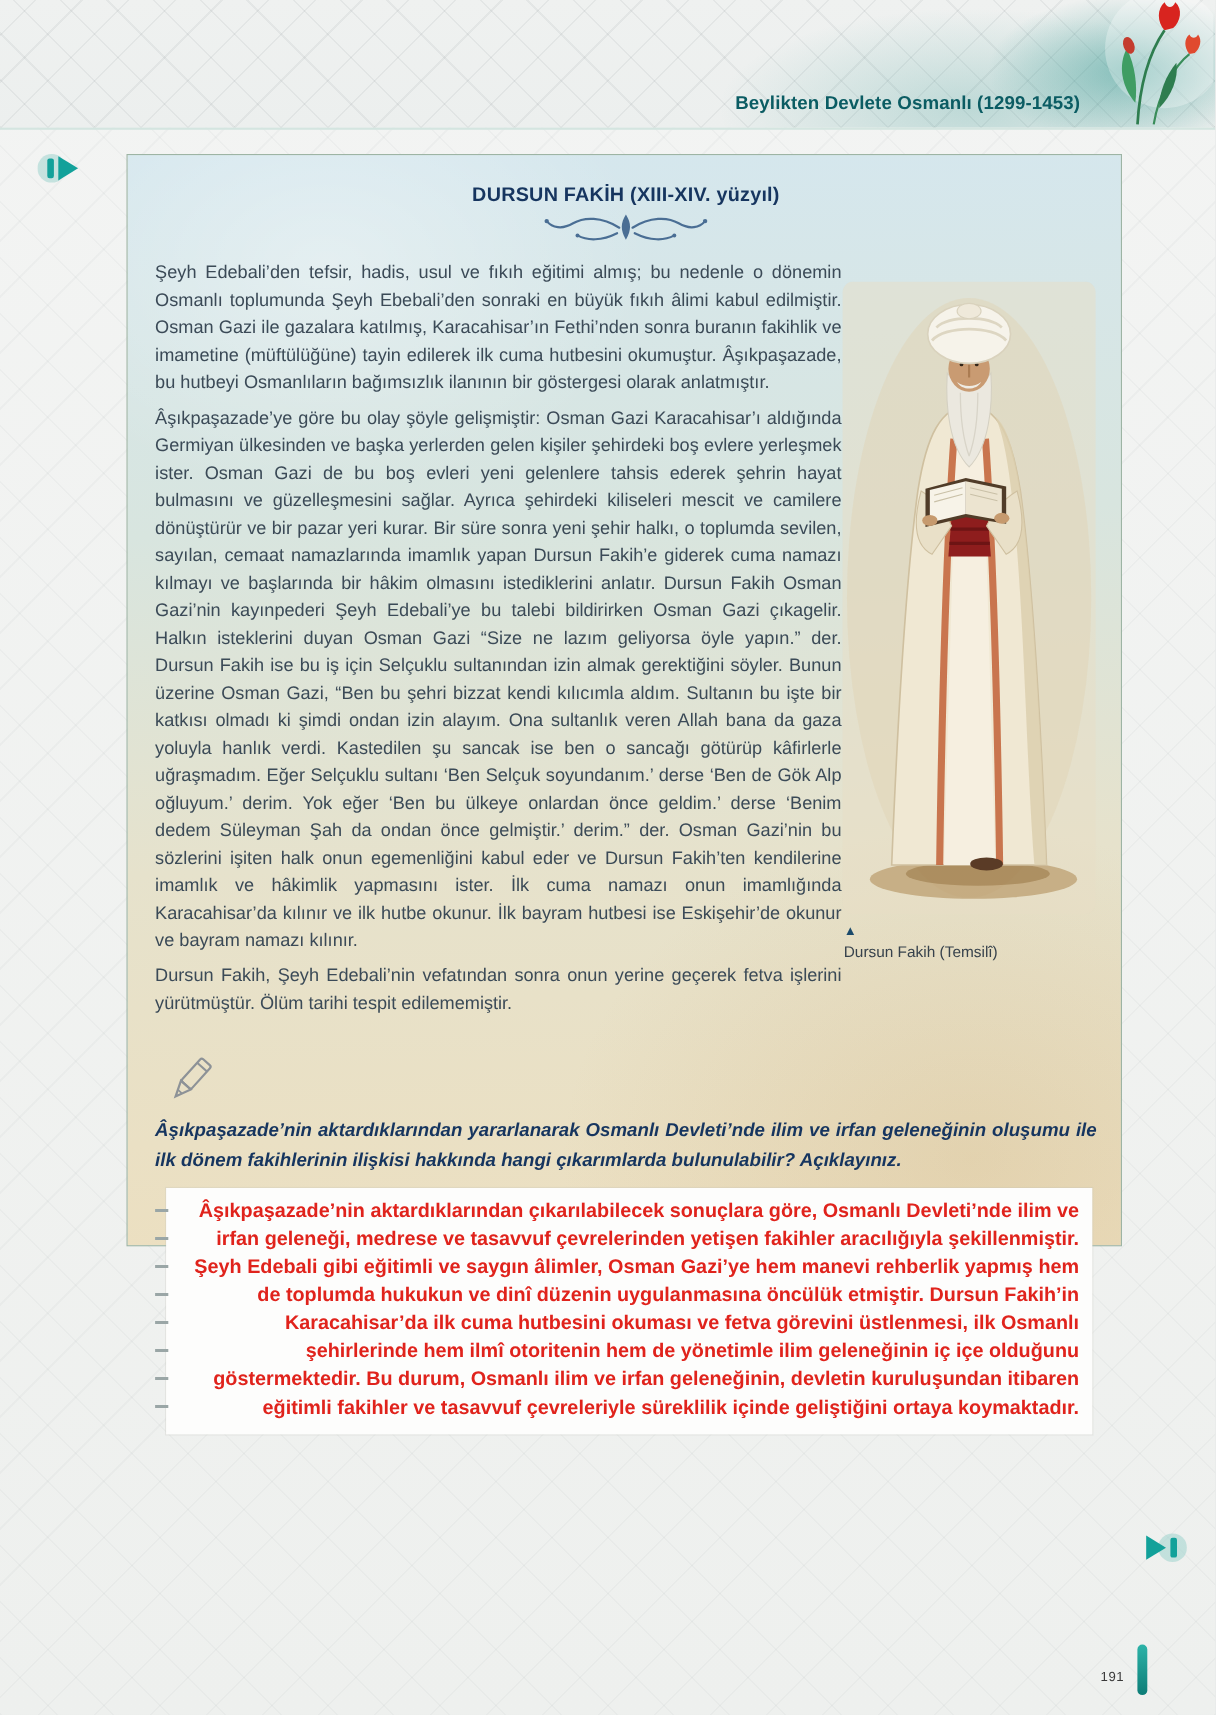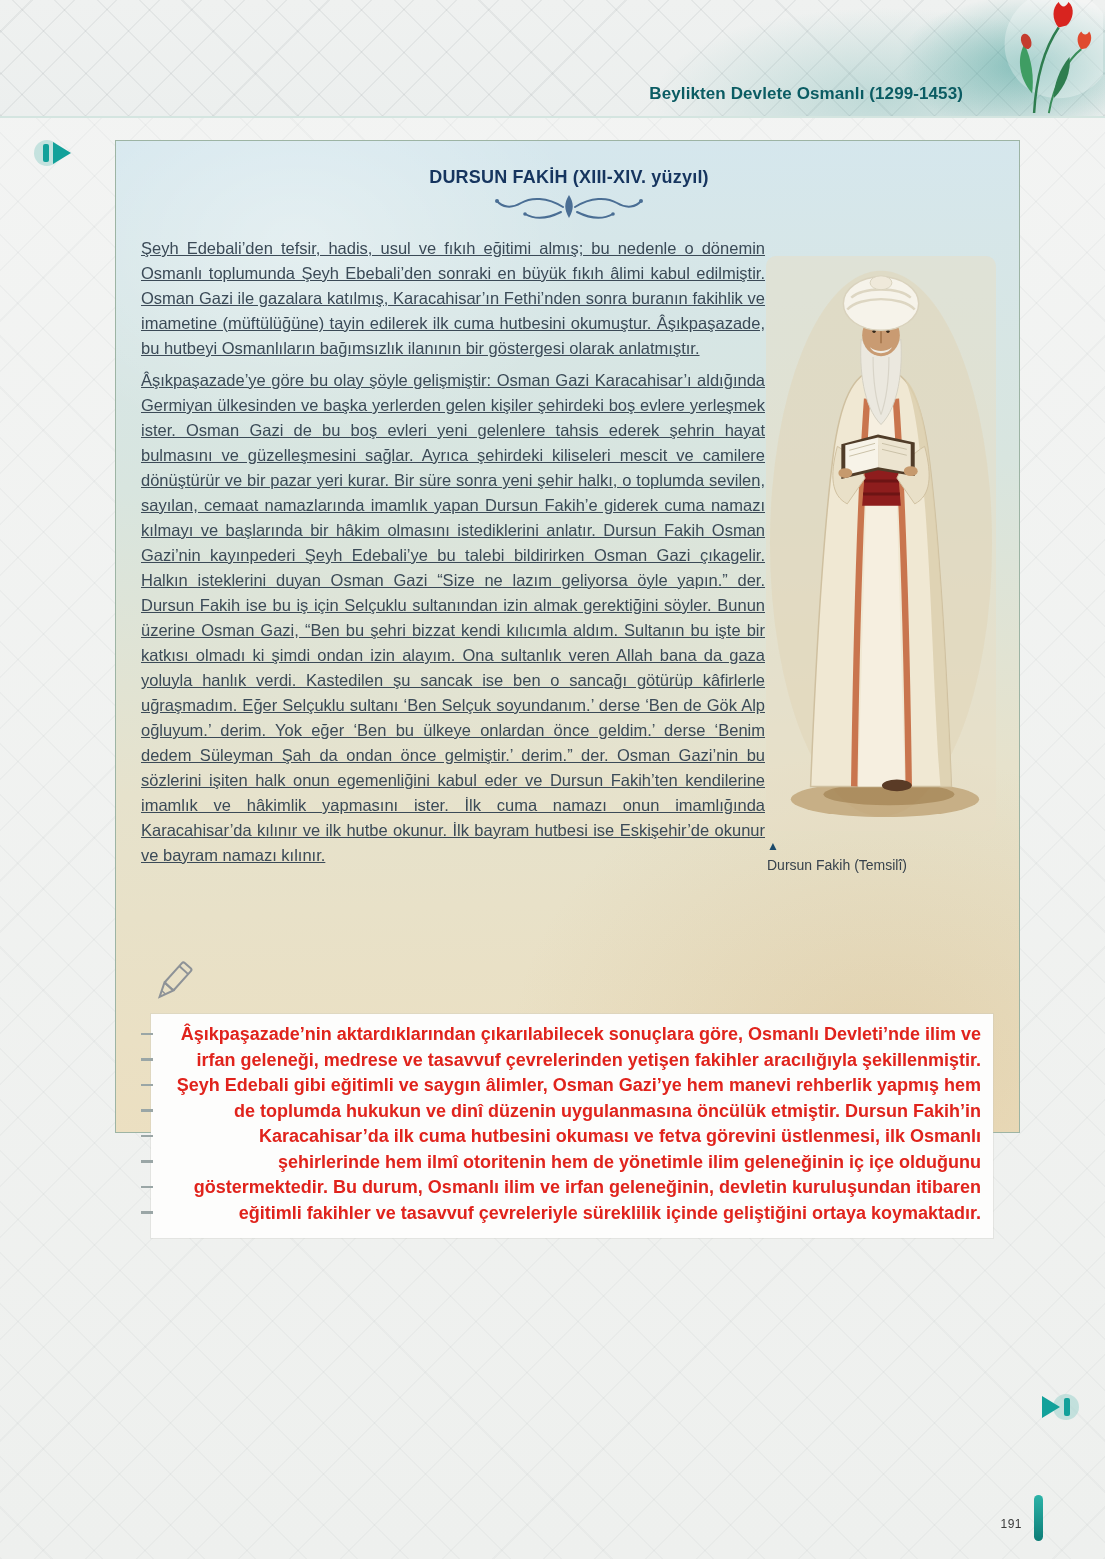--- a/index.html
+++ b/index.html
@@ -18,21 +18,21 @@
     position:absolute; top:0; left:0; width:1105px; height:118px;
     background:
       radial-gradient(180px 95px at 93% 55%, rgba(22,138,130,0.45), rgba(22,138,130,0) 72%),
       radial-gradient(330px 130px at 80% 85%, rgba(22,138,130,0.22), transparent 70%),
       repeating-linear-gradient(45deg, rgba(110,120,125,0.09) 0 1.5px, transparent 1.5px 30px),
       repeating-linear-gradient(-45deg, rgba(110,120,125,0.09) 0 1.5px, transparent 1.5px 30px),
       linear-gradient(#eff1f0,#ecefee);
     border-bottom:2px solid #d4e5e0;
   }
   .header-title {
-    position:absolute; right:142px; top:84px;
+    position:absolute; right:123px; top:84px;
     font-size:17px; font-weight:bold; color:#0b5c63; letter-spacing:0.1px;text-align:right;
   }
   .flower { position:absolute; right:2px; top:0; width:128px; height:116px; }
 
   
   .nav-arrow { position:absolute; width:44px; height:30px; cursor:pointer; }
   .nav-left  { left:34px; top:138px; }
   .nav-right { right:26px; top:1392px; }
 
   
@@ -47,21 +47,21 @@
   }
   .card h1 {
     text-align:center; font-size:18px; font-weight:bold; color:#16355f;
     letter-spacing:0.2px; margin:4px 0 2px;
   }
   .ornament { display:block; margin:2px auto 10px; }
 
   .article-body {
     font-size:16.5px; line-height:25px; color:#3b4a57; text-align:justify;
   }
-  .article-body p { margin-bottom:7px;text-decoration:underline; }
+  .article-body p { margin-bottom:7px; }
 
   figure.portrait { float:right; width:232px; margin:20px 0 10px 0; min-height:690px; }
   figure.portrait svg { display:block; width:232px; height:575px; }
   figcaption { margin-top:8px; padding-left:2px; }
   .caption-tri { display:block; color:#1b4a6b; font-size:12px; line-height:14px; margin-bottom:3px; }
   .caption-text { display:block; font-size:14px; line-height:18px; color:#37424c; }
 
   .pencil-row { clear:both; padding-left:8px; margin:16px 0 6px; height:52px; }
 
   .question {
@@ -182,33 +182,35 @@
           <ellipse cx="132" cy="534" rx="15" ry="6" fill="#5a3b26"></ellipse>
         </svg>
         <figcaption>
           <span class="caption-tri">▲</span>
           <span class="caption-text">Dursun Fakih (Temsilî)</span>
         </figcaption>
       </figure>
 
       <p>Şeyh Edebali’den tefsir, hadis, usul ve fıkıh eğitimi almış; bu nedenle o dönemin Osmanlı toplumunda Şeyh Ebebali’den sonraki en büyük fıkıh âlimi kabul edilmiştir.  Osman Gazi ile gazalara katılmış, Karacahisar’ın Fethi’nden sonra buranın fakihlik ve imametine (müftülüğüne) tayin edilerek ilk cuma hutbesini okumuştur. Âşıkpaşazade, bu hutbeyi Osmanlıların bağımsızlık ilanının bir göstergesi olarak anlatmıştır.</p>
       <p>Âşıkpaşazade’ye göre bu olay şöyle gelişmiştir: Osman Gazi Karacahisar’ı aldığında Germiyan ülkesinden ve başka yerlerden gelen kişiler şehirdeki boş evlere yerleşmek ister. Osman Gazi de bu boş evleri yeni gelenlere tahsis ederek şehrin hayat bulmasını ve güzelleşmesini sağlar. Ayrıca şehirdeki kiliseleri mescit ve camilere dönüştürür ve bir pazar yeri kurar. Bir süre sonra yeni şehir halkı, o toplumda sevilen, sayılan, cemaat namazlarında imamlık yapan Dursun Fakih’e giderek cuma namazı kılmayı ve başlarında bir hâkim olmasını istediklerini anlatır. Dursun Fakih Osman Gazi’nin kayınpederi Şeyh Edebali’ye bu talebi bildirirken Osman Gazi çıkagelir. Halkın isteklerini duyan Osman Gazi “Size ne lazım geliyorsa öyle yapın.” der. Dursun Fakih ise bu iş için Selçuklu sultanından izin almak gerektiğini söyler. Bunun üzerine Osman Gazi, “Ben bu şehri bizzat kendi kılıcımla aldım. Sultanın bu işte bir katkısı olmadı ki şimdi ondan izin alayım. Ona sultanlık veren Allah bana da gaza yoluyla hanlık verdi. Kastedilen şu sancak ise ben o sancağı götürüp kâfirlerle uğraşmadım. Eğer Selçuklu sultanı ‘Ben Selçuk soyundanım.’ derse ‘Ben de Gök Alp oğluyum.’ derim. Yok eğer ‘Ben bu ülkeye onlardan önce geldim.’ derse ‘Benim dedem Süleyman Şah da ondan önce gelmiştir.’ derim.” der. Osman Gazi’nin bu sözlerini işiten halk onun egemenliğini kabul eder ve Dursun Fakih’ten kendilerine imamlık ve hâkimlik yapmasını ister. İlk cuma namazı onun imamlığında Karacahisar’da kılınır ve ilk hutbe okunur. İlk bayram hutbesi ise Eskişehir’de okunur ve bayram namazı kılınır.</p>
+      <p>Dursun Fakih, Şeyh Edebali’nin vefatından sonra onun yerine geçerek fetva işlerini yürütmüştür. Ölüm tarihi tespit edilememiştir.</p>
     </div>
 
     <div class="pencil-row">
       <svg viewBox="0 0 48 52" width="48" height="52">
         <g transform="rotate(42 24 26)" fill="none" stroke="#8d9297" stroke-width="2">
           <rect x="18" y="4" width="12" height="28" rx="2"></rect>
           <line x1="18" y1="10" x2="30" y2="10"></line>
           <path d="M18,32 L24,46 L30,32 Z"></path>
           <path d="M22,40 L26,40" stroke-width="1.5"></path>
         </g>
       </svg>
     </div>
 
+    <p class="question">Âşıkpaşazade’nin aktardıklarından yararlanarak Osmanlı Devleti’nde ilim ve irfan geleneğinin oluşumu ile ilk dönem fakihlerinin ilişkisi hakkında hangi çıkarımlarda bulunulabilir? Açıklayınız.</p>
 
     <div class="answer-box">
       <p class="answer">Âşıkpaşazade’nin aktardıklarından çıkarılabilecek sonuçlara göre, Osmanlı Devleti’nde ilim ve irfan geleneği, medrese ve tasavvuf çevrelerinden yetişen fakihler aracılığıyla şekillenmiştir. Şeyh Edebali gibi eğitimli ve saygın âlimler, Osman Gazi’ye hem manevi rehberlik yapmış hem de toplumda hukukun ve dinî düzenin uygulanmasına öncülük etmiştir. Dursun Fakih’in Karacahisar’da ilk cuma hutbesini okuması ve fetva görevini üstlenmesi, ilk Osmanlı şehirlerinde hem ilmî otoritenin hem de yönetimle ilim geleneğinin iç içe olduğunu göstermektedir. Bu durum, Osmanlı ilim ve irfan geleneğinin, devletin kuruluşundan itibaren eğitimli fakihler ve tasavvuf çevreleriyle süreklilik içinde geliştiğini ortaya koymaktadır.</p>
     </div>
   </main>
 
   <div class="nav-arrow nav-right">
     <svg viewBox="0 0 44 30" width="44" height="30">
       <circle cx="31" cy="15" r="13" fill="#9fd4cd" opacity="0.55"></circle>
       <path d="M7,4 L25,15 L7,26 Z" fill="#12a19a"></path>

